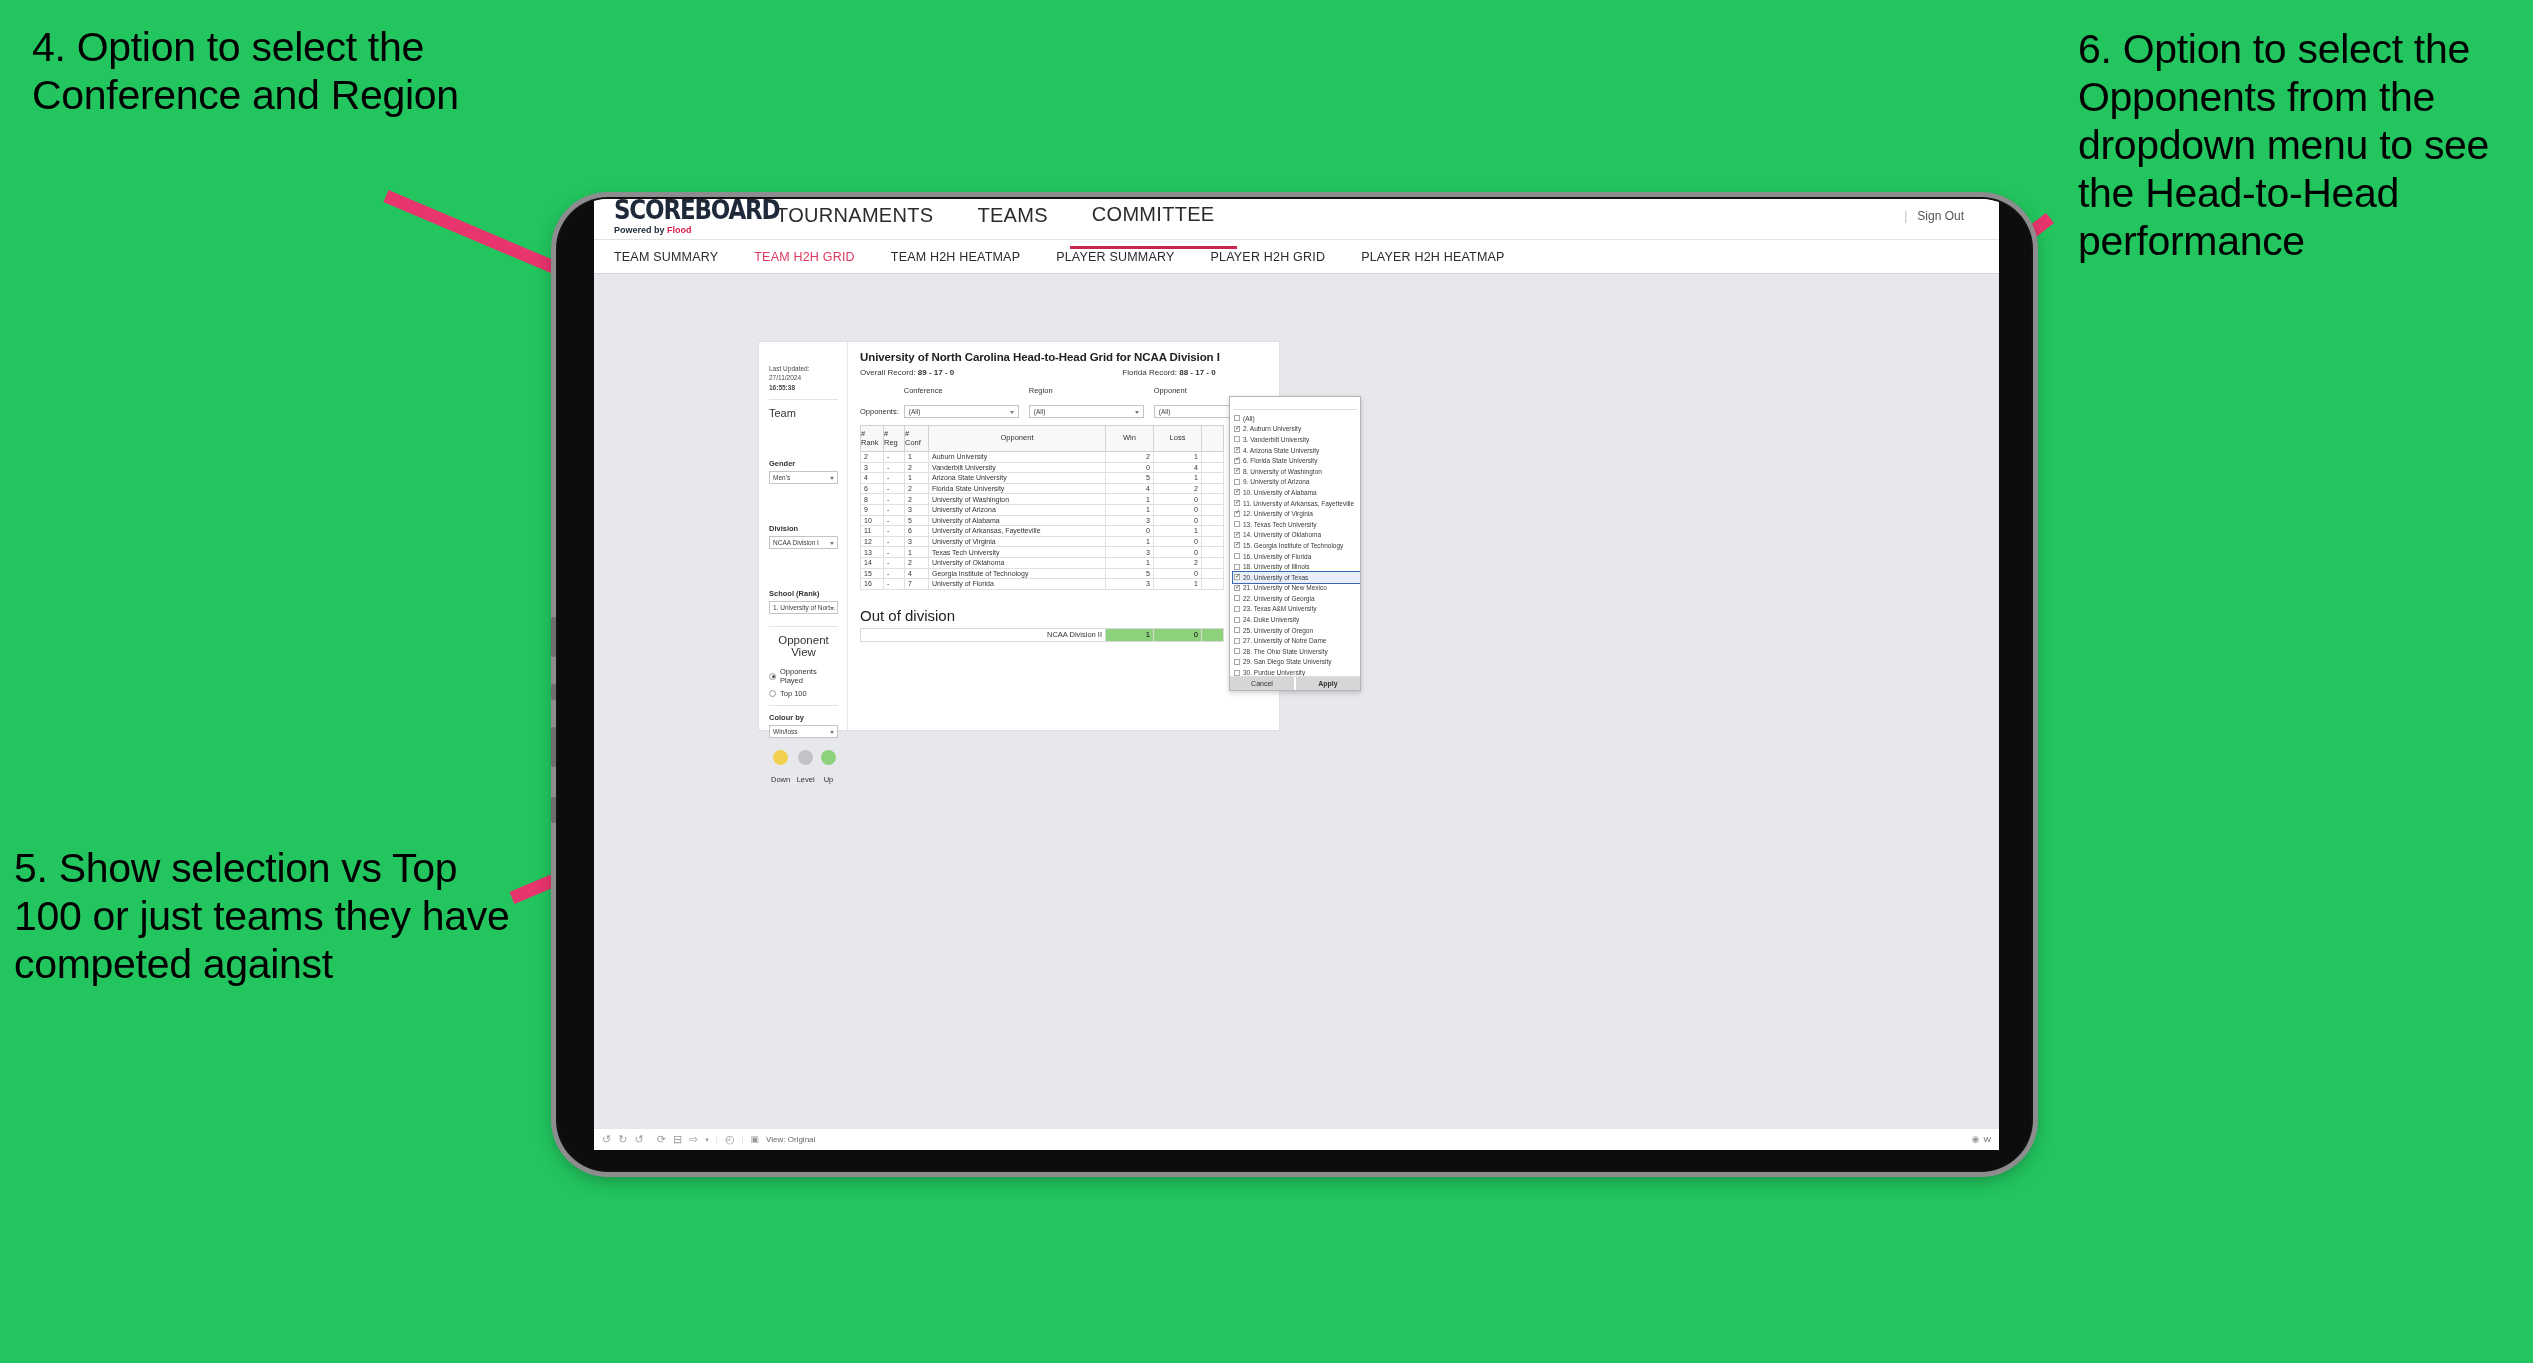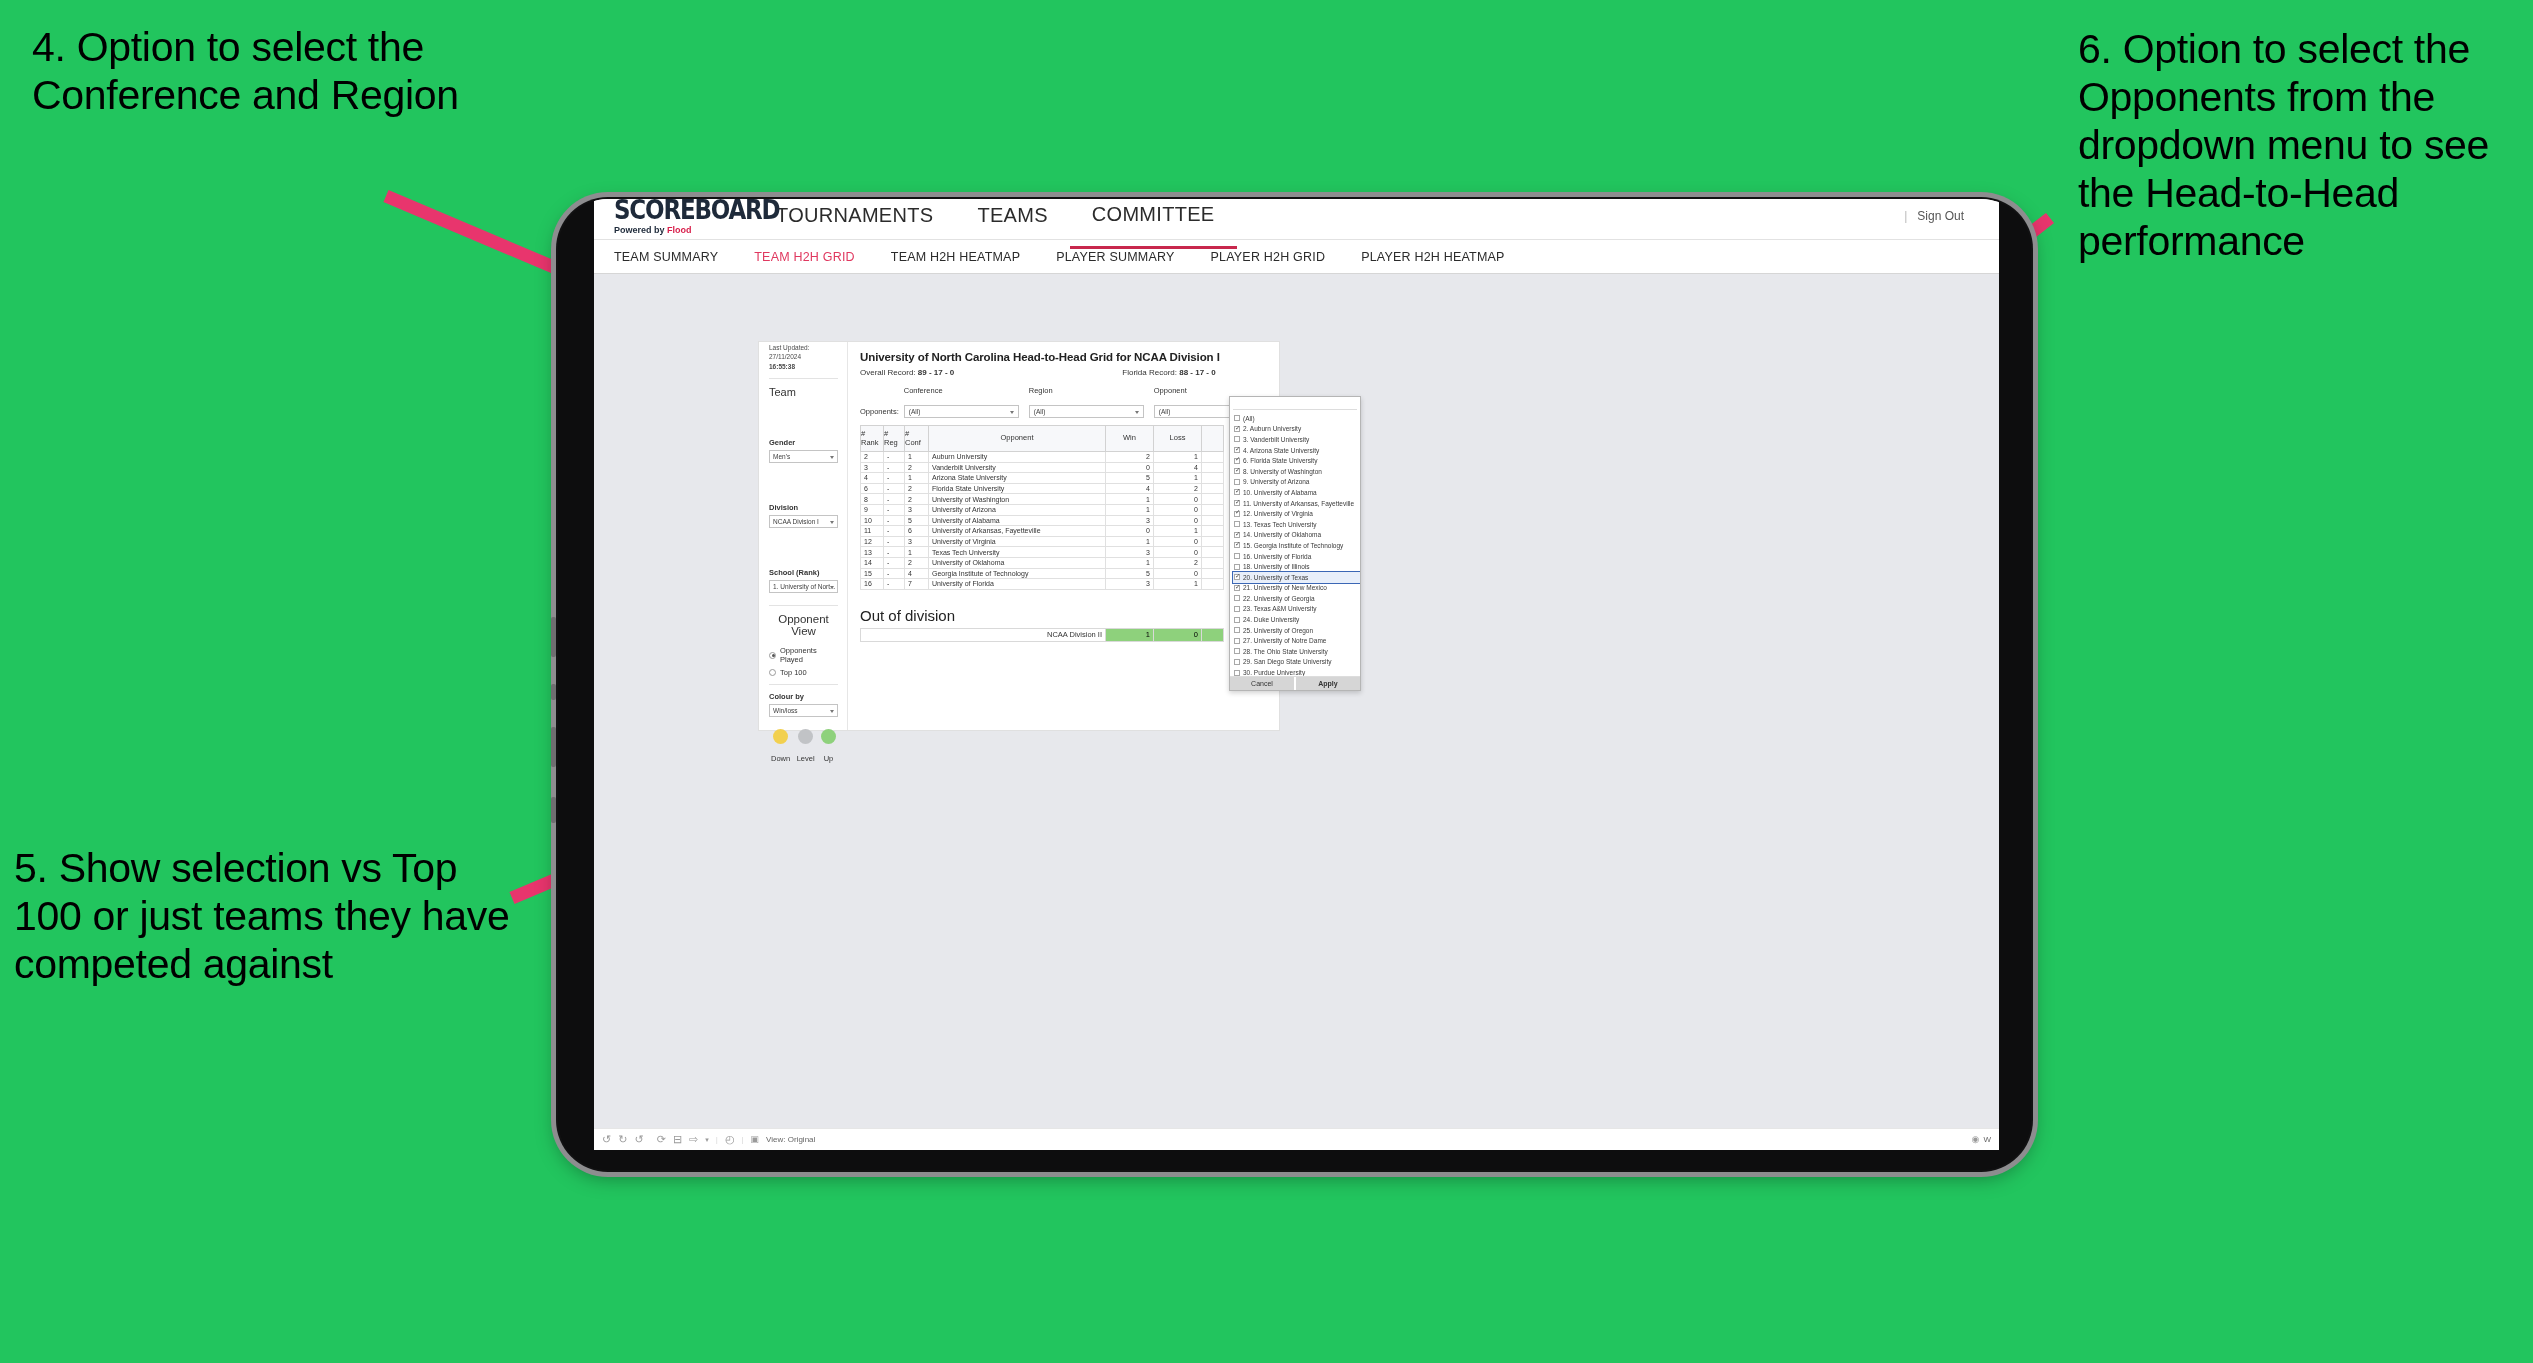--- a/index.html
+++ b/index.html
@@ -55,21 +55,21 @@
   .subnav a { font-size:12.5px; color:#2b2b2b; text-decoration:none; padding:0 18px;
       letter-spacing:.2px; }
   .subnav a:first-child { padding-left:0; }
   .subnav a.active { color:#e0385f; }
 
   .content { position:relative; height:876px; background:#e7e8ec; }
 
   
   .dash { position:absolute; left:165px; top:68px; width:520px; height:388px;
       background:#fff; display:flex; box-shadow:0 0 0 1px #e0e0e0; }
-  .sidepane { width:89px; padding:1px 9px 0 10px; border-right:1px solid #e6e6e6; }
+  .sidepane { width:89px; padding:22px 9px 0 10px; border-right:1px solid #e6e6e6; }
   .upd { font-size:6.5px; color:#4a4a4a; line-height:1.45; }
   .upd b{font-weight:bold;}
   .hr { border-top:1px solid #e3e3e3; margin:7px 0 7px; }
   .s-title { font-size:11px; color:#333; margin:5px 0 9px; }
   .s-title.center { text-align:center; font-size:11.5px; }
   .f-label { font-size:7.5px; font-weight:bold; color:#333; margin-bottom:3px;margin-top:40px; }
   .f-select { height:13px; border:1px solid #c4c4c4; background:#fff; font-size:6.5px;
       color:#3c3c3c; padding:0 11px 0 3px; display:flex; align-items:center;
       position:relative; margin-bottom:12px; white-space:nowrap; overflow:hidden; }
   .f-select .car { position:absolute; right:3px; top:50%; margin-top:-1px;

